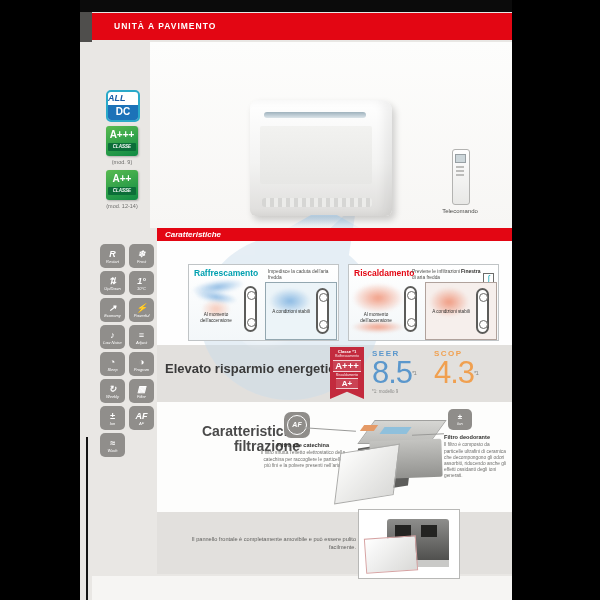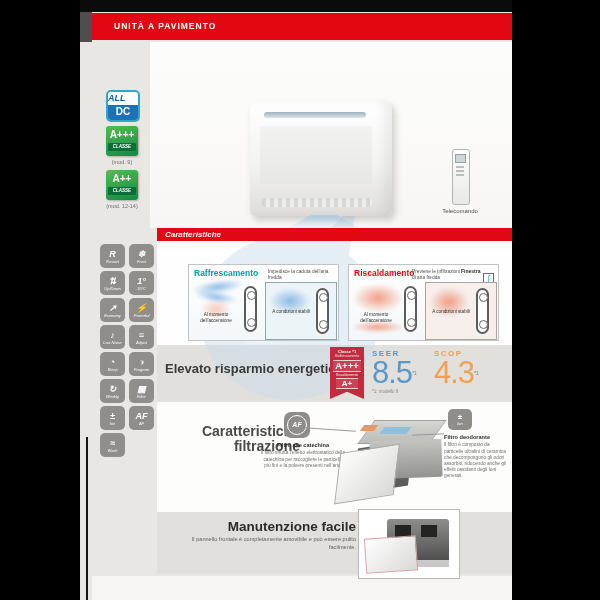--- a/index.html
+++ b/index.html
@@ -331,21 +331,20 @@
   <div class="abs ionicon">
     <span class="g">±</span>
     <span class="l">Ion</span>
   </div>
   <div class="abs deodorant">
     <div class="ftitle">Filtro deodorante</div>
     <div class="fbody">Il filtro è composto da particelle ultrafini di ceramica che decompongono gli odori assorbiti, riducendo anche gli effetti ossidanti degli ioni generati.</div>
   </div>
 
   <div class="abs gray-maint"></div>
-  <div class="abs maint-title">Manutenzione facile</div>
   <div class="abs maint-body">Il pannello frontale è completamente amovibile e può essere pulito facilmente.</div>
   <div class="abs maint-card">
     <div class="mc-body"></div>
     <div class="mc-fan f1"></div>
     <div class="mc-fan f2"></div>
     <div class="mc-tray"></div>
     <div class="mc-panel"></div>
   </div>
 
 </div>

